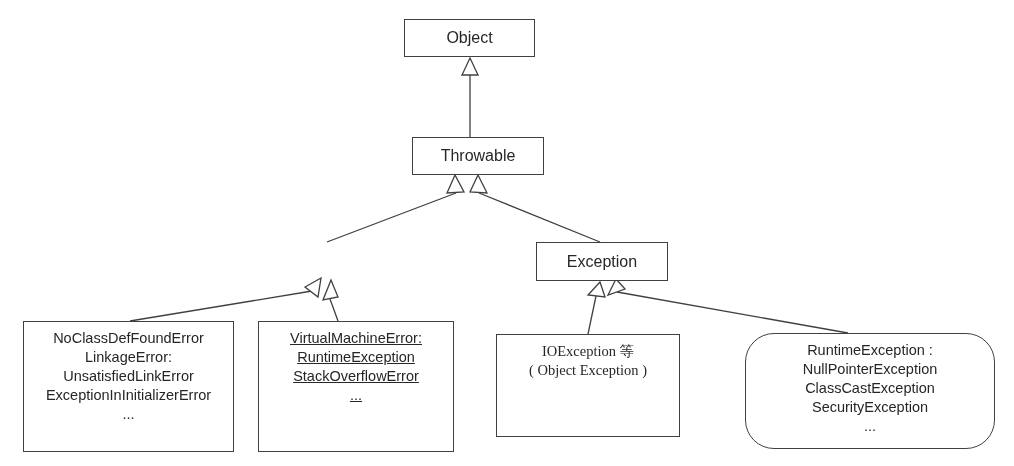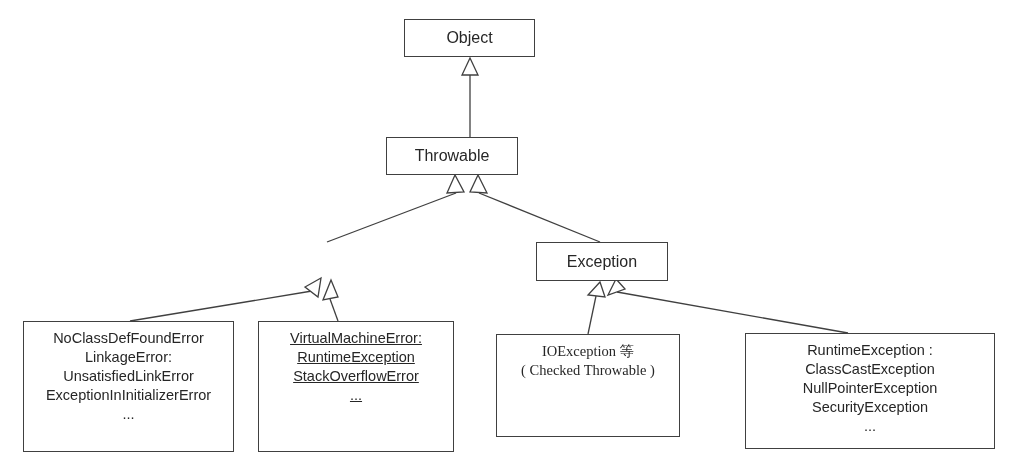--- a/index.html
+++ b/index.html
@@ -46,27 +46,27 @@
     justify-content: center;
     font-size: 16px;
   }
   .node.leaf {
     padding-top: 7px;
     font-size: 14.5px;
     line-height: 19px;
   }
   
   #node-object            { left: 404px; top: 19px;  width: 131px; height: 38px; }
-  #node-throwable         { left: 386px; top: 137px; width: 132px; height: 38px; }
+  #node-throwable         { left: 412px; top: 137px; width: 132px; height: 38px; }
   #node-error             { left: 259px; top: 242px; width: 134px; height: 37px; }
   #node-exception         { left: 536px; top: 242px; width: 132px; height: 39px; }
   #node-linkage-error     { left: 23px;  top: 321px; width: 211px; height: 131px; }
   #node-vm-error          { left: 258px; top: 321px; width: 196px; height: 131px; text-decoration: underline; }
   #node-io-exception      { left: 496px; top: 334px; width: 184px; height: 103px; font-family: Liberation Serif, serif; }
-  #node-runtime-exception { left: 745px; top: 333px; width: 250px; height: 116px; }
+  #node-runtime-exception { left: 745px; top: 333px; width: 250px; height: 116px; border-radius: 29px; }
 </style>
 </head>
 <body>
 
 <div class="canvas">
 
   <svg class="edges" viewBox="0 0 1014 466" xmlns="http://www.w3.org/2000/svg">
 
     <g>
       <line x1="470" y1="75" x2="470" y2="137"></line>
@@ -127,24 +127,24 @@
 
   <div class="node leaf" id="node-vm-error">
     <div>VirtualMachineError:</div>
     <div>RuntimeException</div>
     <div>StackOverflowError</div>
     <div>...</div>
   </div>
 
   <div class="node leaf" id="node-io-exception">
     <div>IOException 等</div>
-    <div>( Checked Throwable )</div>
+    <div>( Object Exception )</div>
   </div>
 
   <div class="node leaf" id="node-runtime-exception">
     <div>RuntimeException :</div>
+    <div>NullPointerException</div>
     <div>ClassCastException</div>
-    <div>NullPointerException</div>
     <div>SecurityException</div>
     <div>...</div>
   </div>
 
 </div>
 
 </body></html>

